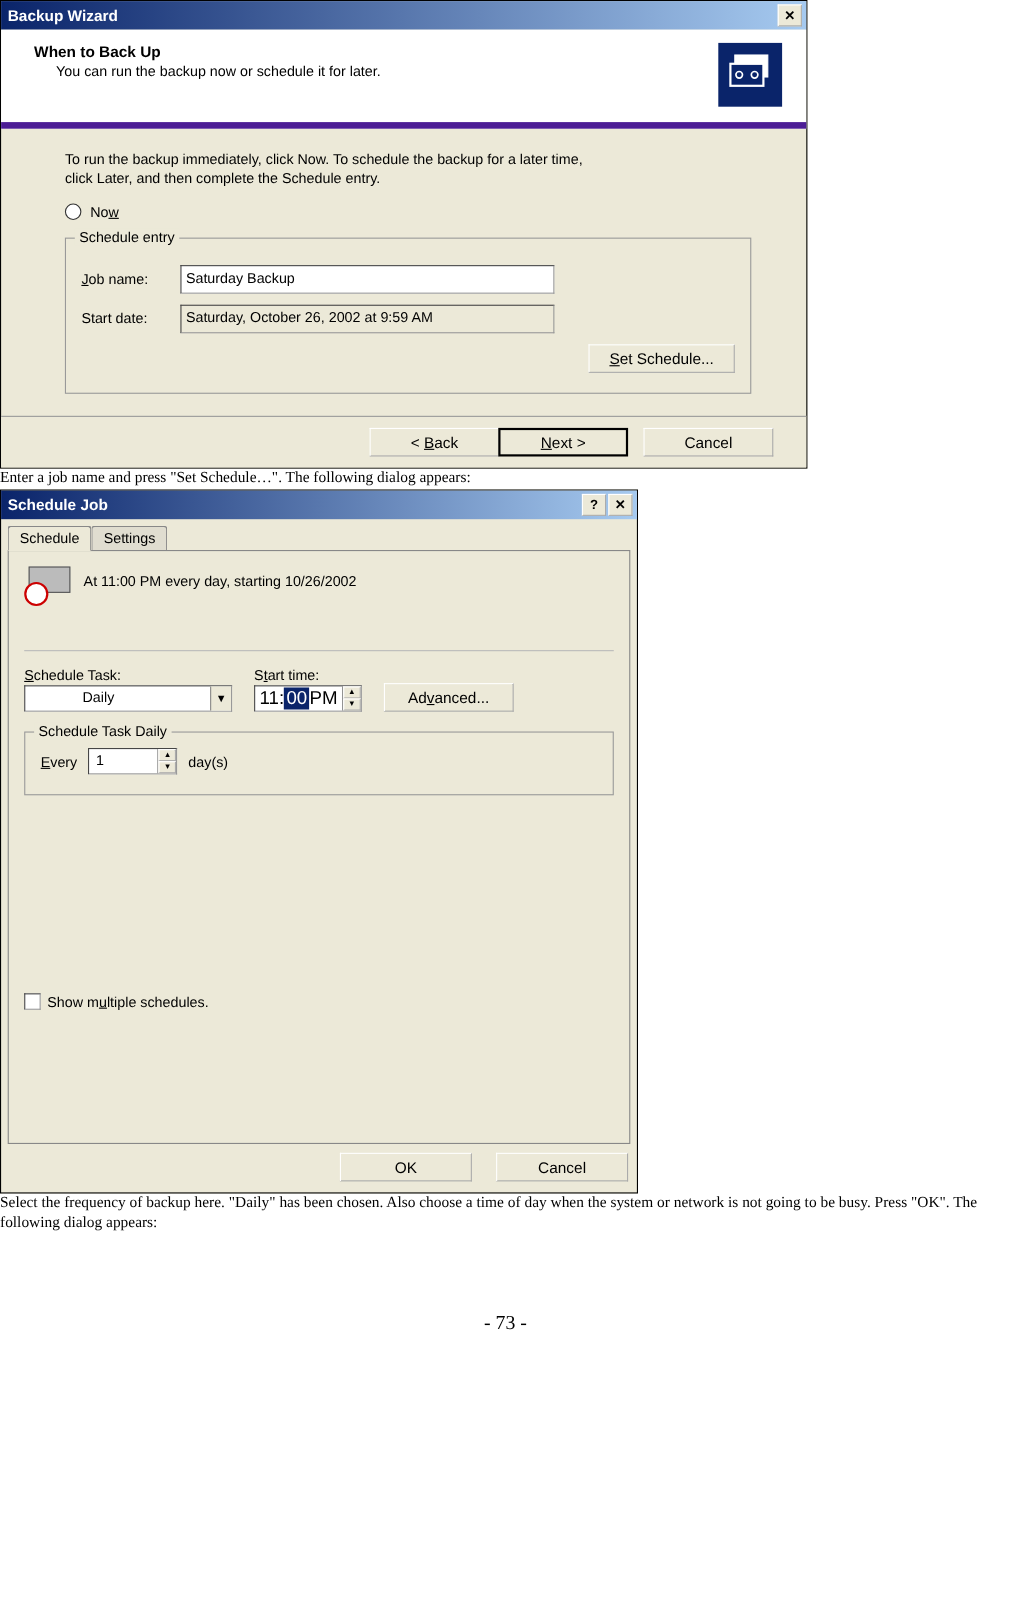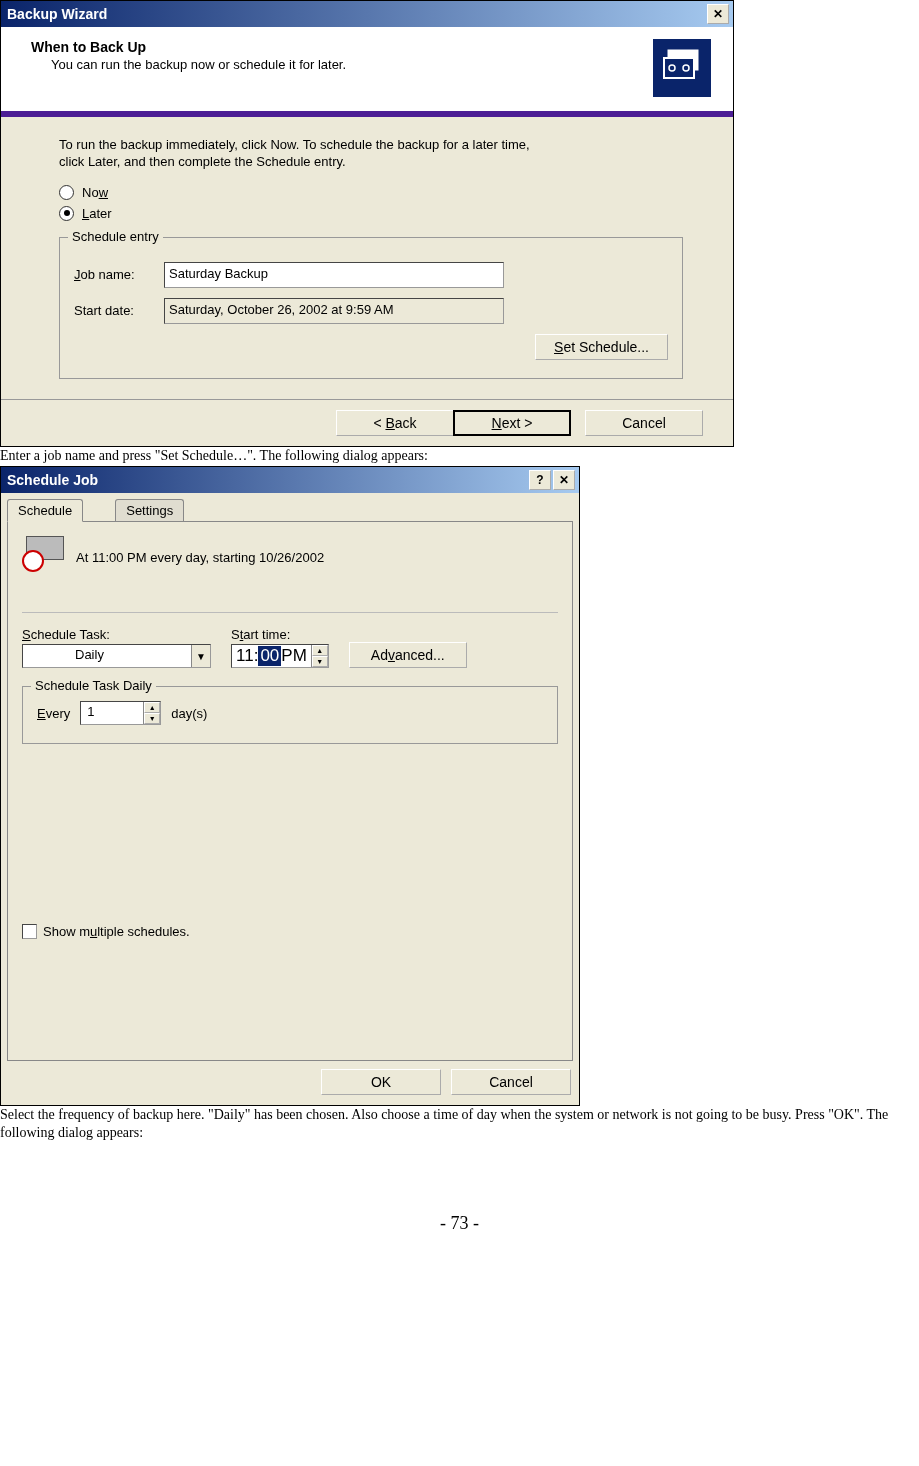--- a/index.html
+++ b/index.html
@@ -137,29 +137,29 @@
   .tabs {
     display: flex; padding: 6px 6px 0 6px; gap: 0;
   }
   .tab {
     border: 1px solid #888; border-bottom: none;
     padding: 3px 10px; background: #ece9d8;
     border-radius: 3px 3px 0 0; font-size: 13px;
     position: relative;
   }
   .tab.active { background: #ece9d8; z-index: 2; border-bottom: 1px solid #ece9d8; margin-bottom: -1px; }
-  .tab.inactive { background: #e0ddd0; margin-left: 32px; }
+  .tab.inactive { background: #e0ddd0; }
   .tab-panel {
     border: 1px solid #888; margin: 0 6px 8px 6px; padding: 14px;
     min-height: 510px;
     background: #ece9d8;
     font-size: 13px;
   }
   .schedule-top {
-    display: flex; gap: 14px; align-items: center;
+    display: flex; gap: 14px; align-items: flex-start;
   }
   .schedule-icon {
     width: 40px; height: 36px; position: relative;
   }
   .schedule-icon .tape {
     width: 36px; height: 22px; background: #bbb; border: 1px solid #555;
     position: absolute; top: 0; left: 4px;
   }
   .schedule-icon .clock {
     width: 18px; height: 18px; border-radius: 50%; background: #fff;
@@ -196,21 +196,21 @@
     background: #fff; height: 22px;
   }
   .num-box .n-text { padding: 2px 6px; min-width: 50px; font-size: 13px; }
   .checkbox-row {
     display: flex; align-items: center; gap: 6px; margin-top: 180px;
   }
   .checkbox {
     width: 13px; height: 13px; border: 1px inset #999; background: #fff;
   }
   .d2-footer {
-    display: flex; justify-content: flex-end; gap: 10px; padding: 0 8px 10px 16px;
+    display: flex; justify-content: flex-end; gap: 22px; padding: 0 8px 10px 16px;
   }
   .tape-icon-svg { width: 48px; height: 44px; }
 </style>
 </head>
 <body>
 
 <div class="page">
 
   <div class="dialog dialog1">
     <div class="titlebar">
@@ -231,24 +231,20 @@
           <circle cx="14" cy="22" r="3" fill="none" stroke="#fff" stroke-width="1.5"></circle>
           <circle cx="28" cy="22" r="3" fill="none" stroke="#fff" stroke-width="1.5"></circle>
         </svg>
       </div>
     </div>
     <div class="wizard-body">
       <p>To run the backup immediately, click Now. To schedule the backup for a later time, click Later, and then complete the Schedule entry.</p>
       <div class="radio-row">
         <span class="radio-circle"></span>
         <span>No<span class="underline">w</span></span>
-      </div>
-      <div class="radio-row">
-        <span class="radio-circle checked"></span>
-        <span><span class="underline">L</span>ater</span>
       </div>
       <div class="groupbox">
         <span class="groupbox-legend">Schedule entry</span>
         <div class="form-row">
           <span class="form-label"><span class="underline">J</span>ob name:</span>
           <div class="text-input">Saturday Backup</div>
         </div>
         <div class="form-row">
           <span class="form-label">Start date:</span>
           <div class="text-input" style="background:#ece9d8;">Saturday, October 26, 2002 at 9:59 AM</div>

